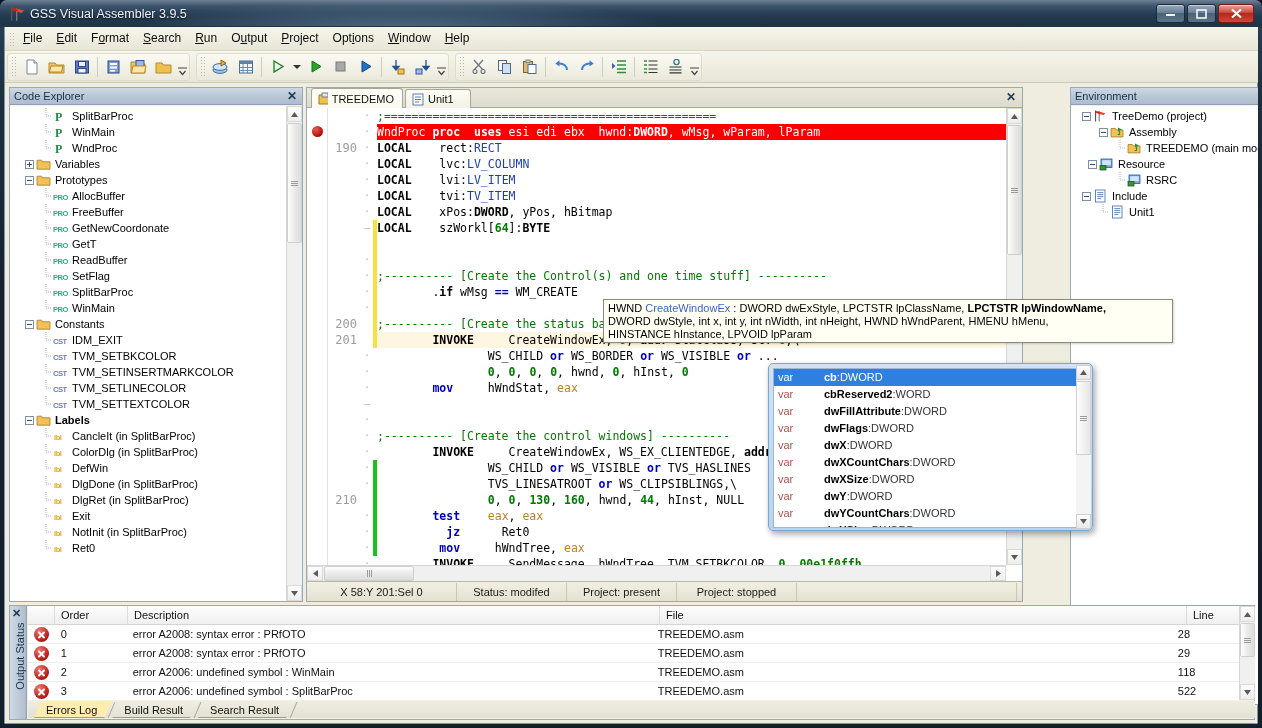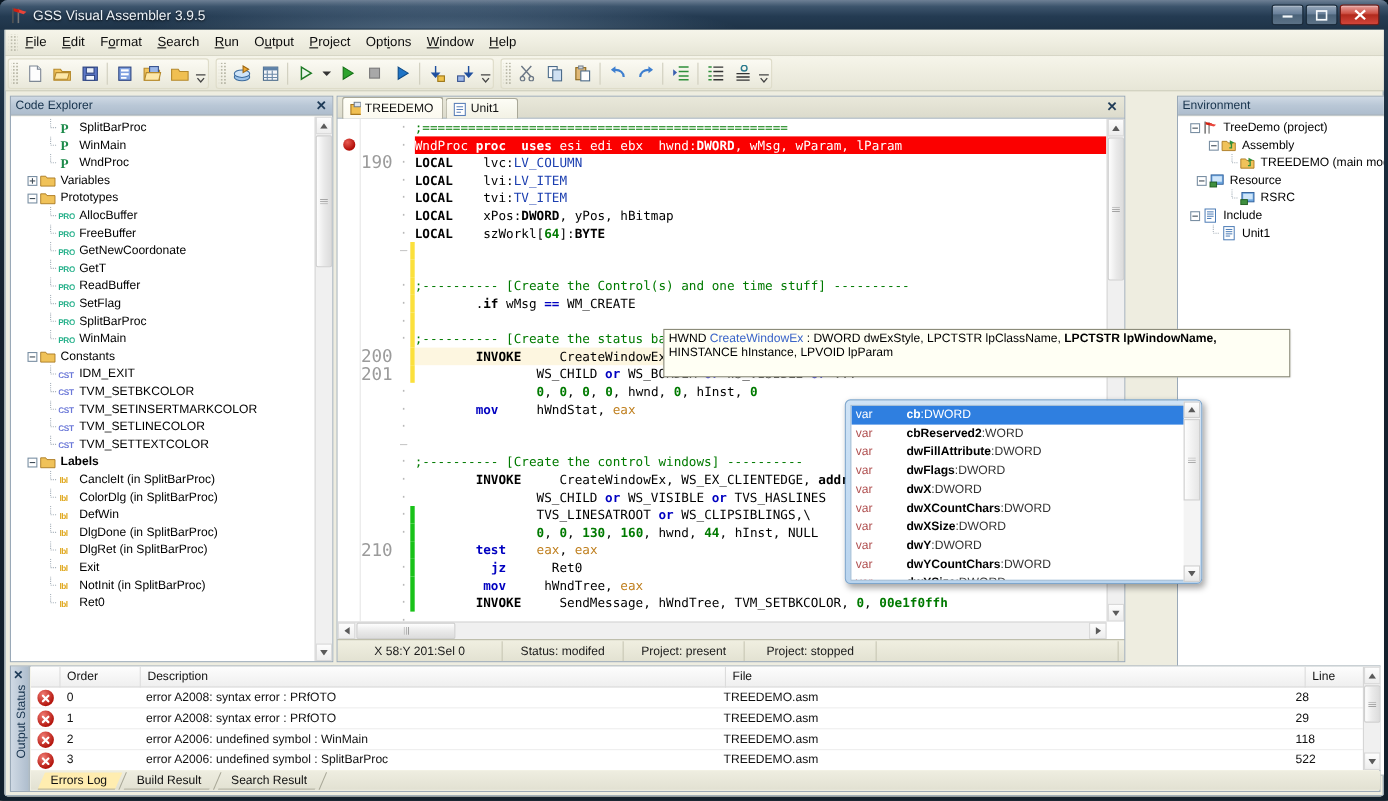--- a/index.html
+++ b/index.html
@@ -275,21 +275,21 @@
   }
   .cl{
     height:16px; line-height:16px;
     font-family:"DejaVu Sans Mono", monospace;
     font-size:11.5px; white-space:pre; color:#000;
     position:relative;
   }
   .ln{
     height:16px; line-height:16px; text-align:right;
     font-family:"DejaVu Sans Mono", monospace;
-    font-size:16px; color:#9b9b9b; padding-right:4px;
+    font-size:12px; color:#9b9b9b; padding-right:4px;
   }
   .fold{
     height:16px; line-height:16px; text-align:center;
     font-family:"DejaVu Sans Mono", monospace; font-size:11px; color:#b8b8b8;
   }
   .bpdot{
     width:11px; height:11px; border-radius:50%;
     background:radial-gradient(circle at 35% 30%, #e85b52, #b00c06 70%);
     margin:2px auto 0 auto;
   }
@@ -1183,20 +1183,21 @@
                 <div class="barG" style="height: 16px;"></div>
                 <div class="barG" style="height: 16px;"></div>
                 <div class="barG" style="height: 16px;"></div>
                 <div class="barG" style="height: 16px;"></div>
                 <div class="barG" style="height: 16px;"></div>
                 <div style="height: 16px;"></div>
               </div>
           <div id="code-text">
                 <div class="cl"><span class="cmt">;================================================</span></div>
                 <div class="cl line-red"><span>WndProc </span><span class="kwb">proc</span><span>  </span><span class="kwb">uses</span><span> esi edi ebx  hwnd:</span><span class="kwb">DWORD</span><span>, wMsg, wParam, lParam</span></div>
+                <div class="cl"><span class="kwb">LOCAL</span><span>    rect:</span><span class="sym">RECT</span></div>
                 <div class="cl"><span class="kwb">LOCAL</span><span>    lvc:</span><span class="sym">LV_COLUMN</span></div>
                 <div class="cl"><span class="kwb">LOCAL</span><span>    lvi:</span><span class="sym">LV_ITEM</span></div>
                 <div class="cl"><span class="kwb">LOCAL</span><span>    tvi:</span><span class="sym">TV_ITEM</span></div>
                 <div class="cl"><span class="kwb">LOCAL</span><span>    xPos:</span><span class="kwb">DWORD</span><span>, yPos, hBitmap</span></div>
                 <div class="cl"><span class="kwb">LOCAL</span><span>    szWorkl[</span><span class="num">64</span><span>]:</span><span class="kwb">BYTE</span></div>
                 <div class="cl">&nbsp;</div>
                 <div class="cl">&nbsp;</div>
                 <div class="cl"><span class="cmt">;---------- [Create the Control(s) and one time stuff] ----------</span></div>
                 <div class="cl"><span>        .</span><span class="kwb">if</span><span> wMsg </span><span class="kw">==</span><span> WM_CREATE</span></div>
                 <div class="cl">&nbsp;</div>
@@ -1256,20 +1257,21 @@
             <div class="st-cell" style="width: 150px;">X 58:Y 201:Sel 0</div>
             <div class="st-cell" style="width: 110px;">Status: modifed</div>
             <div class="st-cell" style="width: 110px;">Project: present</div>
             <div class="st-cell" style="width: 120px;">Project: stopped</div>
             <div class="st-cell" style="width: 220px;"></div>
           </div>
     </div>
 
     <div id="code-tooltip">
       <div class="nowrap"><span>HWND </span><span class="fn">CreateWindowEx</span><span> : DWORD dwExStyle, LPCTSTR lpClassName, </span><b>LPCTSTR lpWindowName,</b></div>
+      <div class="nowrap">DWORD dwStyle, int x, int y, int nWidth, int nHeight, HWND hWndParent, HMENU hMenu,</div>
       <div class="nowrap">HINSTANCE hInstance, LPVOID lpParam</div>
     </div>
 
     <div id="autocomplete">
       <div id="ac-list">
             <div class="ac-row sel">
               <span class="k">var</span>
               <span class="nm">cb</span>
               <span class="ty"> :DWORD</span>
             </div>

